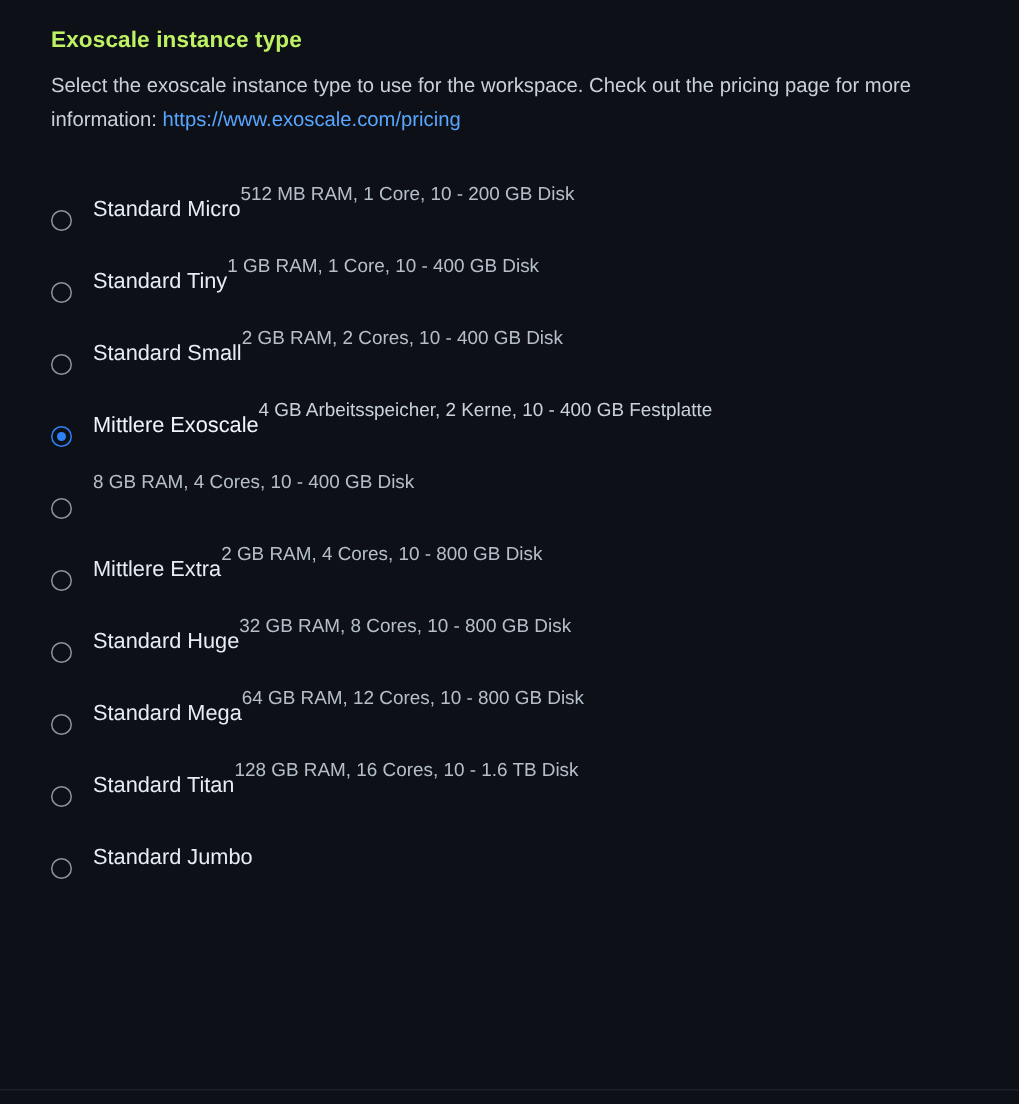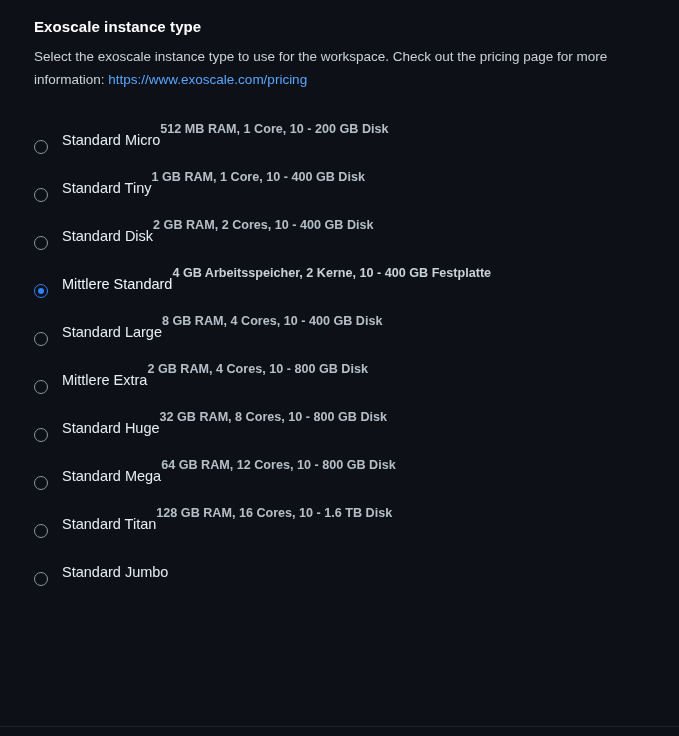--- a/index.html
+++ b/index.html
@@ -15,21 +15,21 @@
     overflow: hidden;
   }
   .panel {
     padding: 18px 20px 0 34px;
     box-sizing: border-box;
     width: 679px;
   }
   .section-title {
     font-size: 15px;
     font-weight: bold;
-    color: #ffffff;
+    color: #bef264;
     margin: 0 0 10px 0;
     letter-spacing: 0.1px;
   }
   .description {
     font-size: 13.5px;
     line-height: 23px;
     color: #c9d1d9;
     margin: 0 0 28px 0;
     max-width: 600px;
   }
@@ -81,21 +81,20 @@
     line-height: 25px;
     margin-top: 9px;
   }
   .option.selected .option-name {
     color: #f0f6fc;
   }
   .option-specs {
     font-size: 12.6px;
     color: #b6bfc9;
     line-height: 20px;
-    font-weight: bold;
   }
   .option.selected .option-specs {
     color: #c9d1d9;
   }
   .bottom-divider {
     position: absolute;
     left: 0;
     top: 726px;
     width: 679px;
     height: 1px;
@@ -123,35 +122,34 @@
       <div class="option">
         <span class="radio"></span>
         <span class="option-text">
           <span class="option-name">Standard Tiny</span>
           <span class="option-specs">1 GB RAM, 1 Core, 10 - 400 GB Disk</span>
         </span>
       </div>
       <div class="option">
         <span class="radio"></span>
         <span class="option-text">
-          <span class="option-name">Standard Disk</span>
+          <span class="option-name">Standard Small</span>
           <span class="option-specs">2 GB RAM, 2 Cores, 10 - 400 GB Disk</span>
         </span>
       </div>
       <div class="option selected">
         <span class="radio"></span>
         <span class="option-text">
-          <span class="option-name">Mittlere Standard</span>
+          <span class="option-name">Mittlere Exoscale</span>
           <span class="option-specs">4 GB Arbeitsspeicher, 2 Kerne, 10 - 400 GB Festplatte</span>
         </span>
       </div>
       <div class="option">
         <span class="radio"></span>
         <span class="option-text">
-          <span class="option-name">Standard Large</span>
           <span class="option-specs">8 GB RAM, 4 Cores, 10 - 400 GB Disk</span>
         </span>
       </div>
       <div class="option">
         <span class="radio"></span>
         <span class="option-text">
           <span class="option-name">Mittlere Extra</span>
           <span class="option-specs">2 GB RAM, 4 Cores, 10 - 800 GB Disk</span>
         </span>
       </div>

